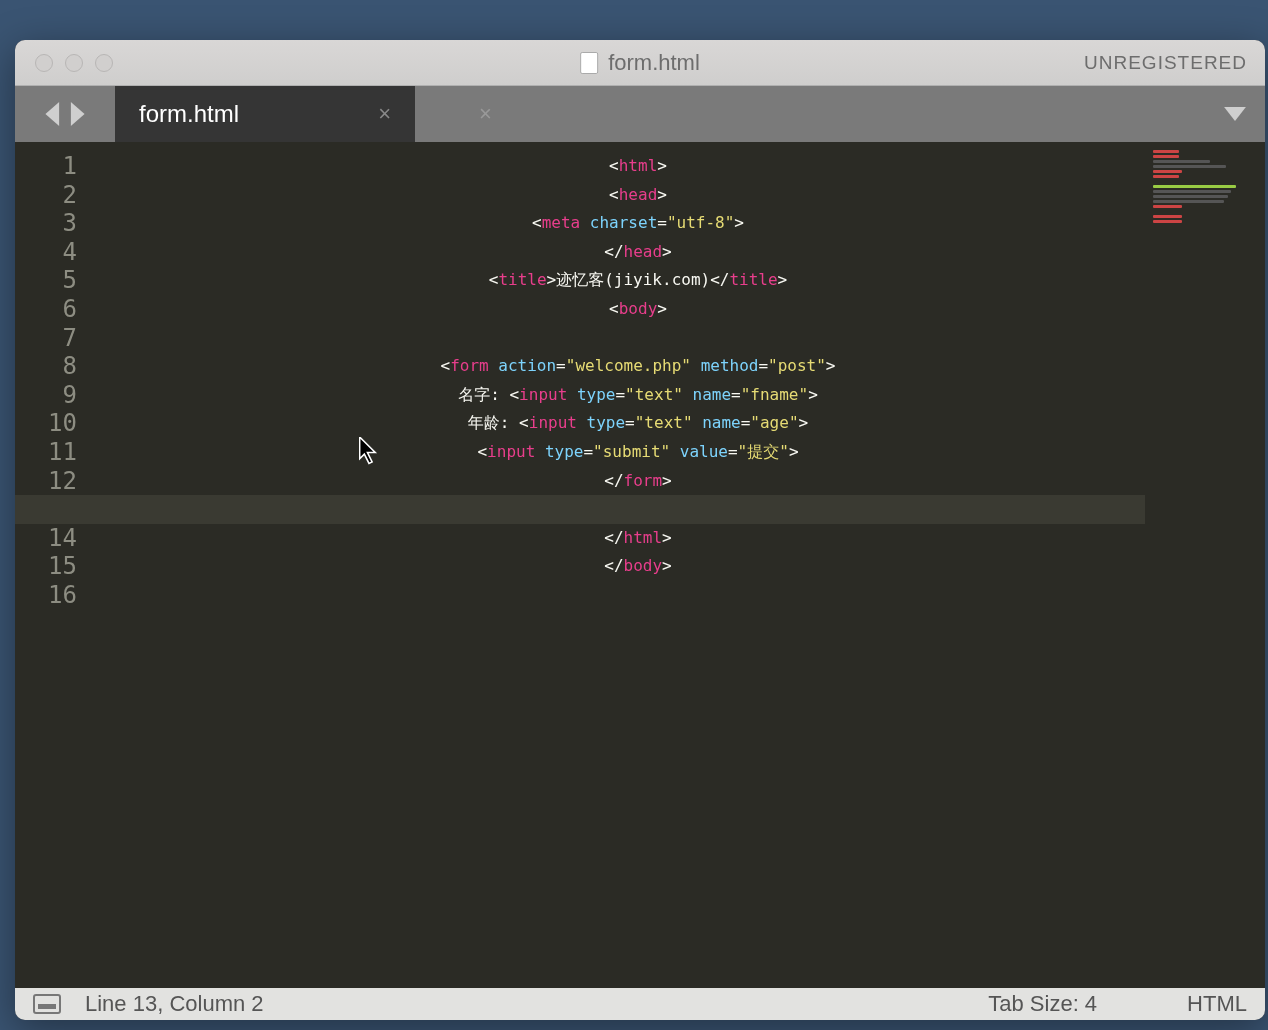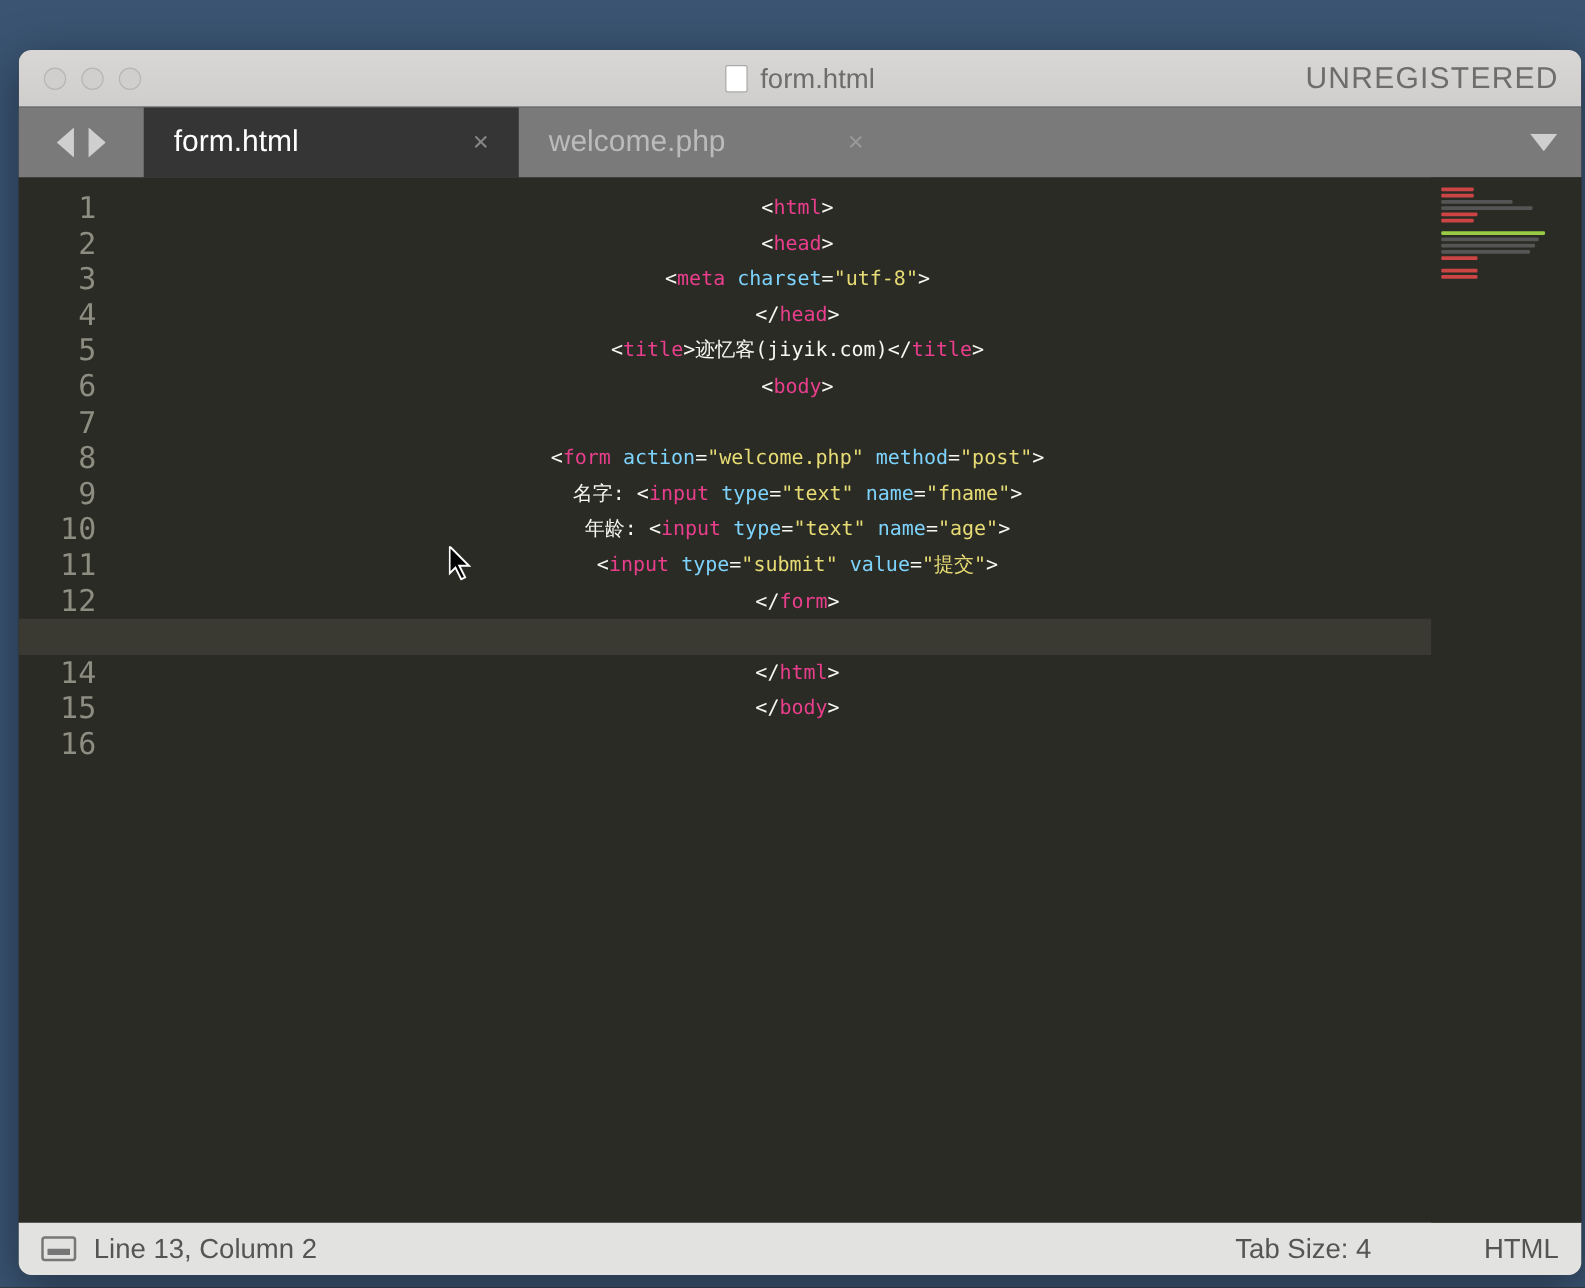--- a/index.html
+++ b/index.html
@@ -55,21 +55,21 @@
   width: 18px; height: 22px;
   border: 1px solid #aaa;
   border-radius: 2px;
   background: #fff;
   position: relative;
 }
 .unreg {
   margin-left: auto;
   padding-right: 18px;
   color: #6d6d6d;
-  font-size: 24px;
+  font-size: 19px;
   letter-spacing: 1px;
 }
 .tabbar {
   height: 56px;
   background: #7a7a7a;
   display: flex;
   align-items: stretch;
 }
 .nav-arrows {
   width: 100px;
@@ -180,29 +180,29 @@
 .minimap-lines div {
   height: 3px;
   margin-bottom: 2px;
   background: #555;
   border-radius: 1px;
 }
 .minimap-lines div.hl { background: #c44; }
 .minimap-lines div.hl2 { background: #9c4; }
 
 .statusbar {
-  height: 42px;
+  height: 32px;
   background: #e2e2e0;
   border-radius: 0 0 10px 10px;
   display: flex;
   align-items: center;
   color: #555;
   font-size: 22px;
   padding: 0 18px;
-  gap: 14px;
+  gap: 24px;
 }
 .status-icon {
   width: 28px; height: 20px;
   border: 2px solid #777;
   border-radius: 3px;
   position: relative;
 }
 .status-icon::after {
   content: '';
   position: absolute;
@@ -250,21 +250,20 @@
         </svg>
       <svg width="18" height="24" viewBox="0 0 10 14">
           <path d="M2 0 L10 7 L2 14 Z"></path>
         </svg>
     </div>
     <div class="tab active">
       <span class="tab-label">form.html</span>
       <span class="close">×</span>
     </div>
     <div class="tab">
-      <span class="tab-label">welcome.php</span>
       <span class="close">×</span>
     </div>
     <div class="expand">
       <svg width="22" height="14" viewBox="0 0 14 9" fill="#cfcfcf">
           <path d="M0 0 L7 9 L14 0 Z"></path>
         </svg>
     </div>
   </div>
 
   <div class="editor-area">

